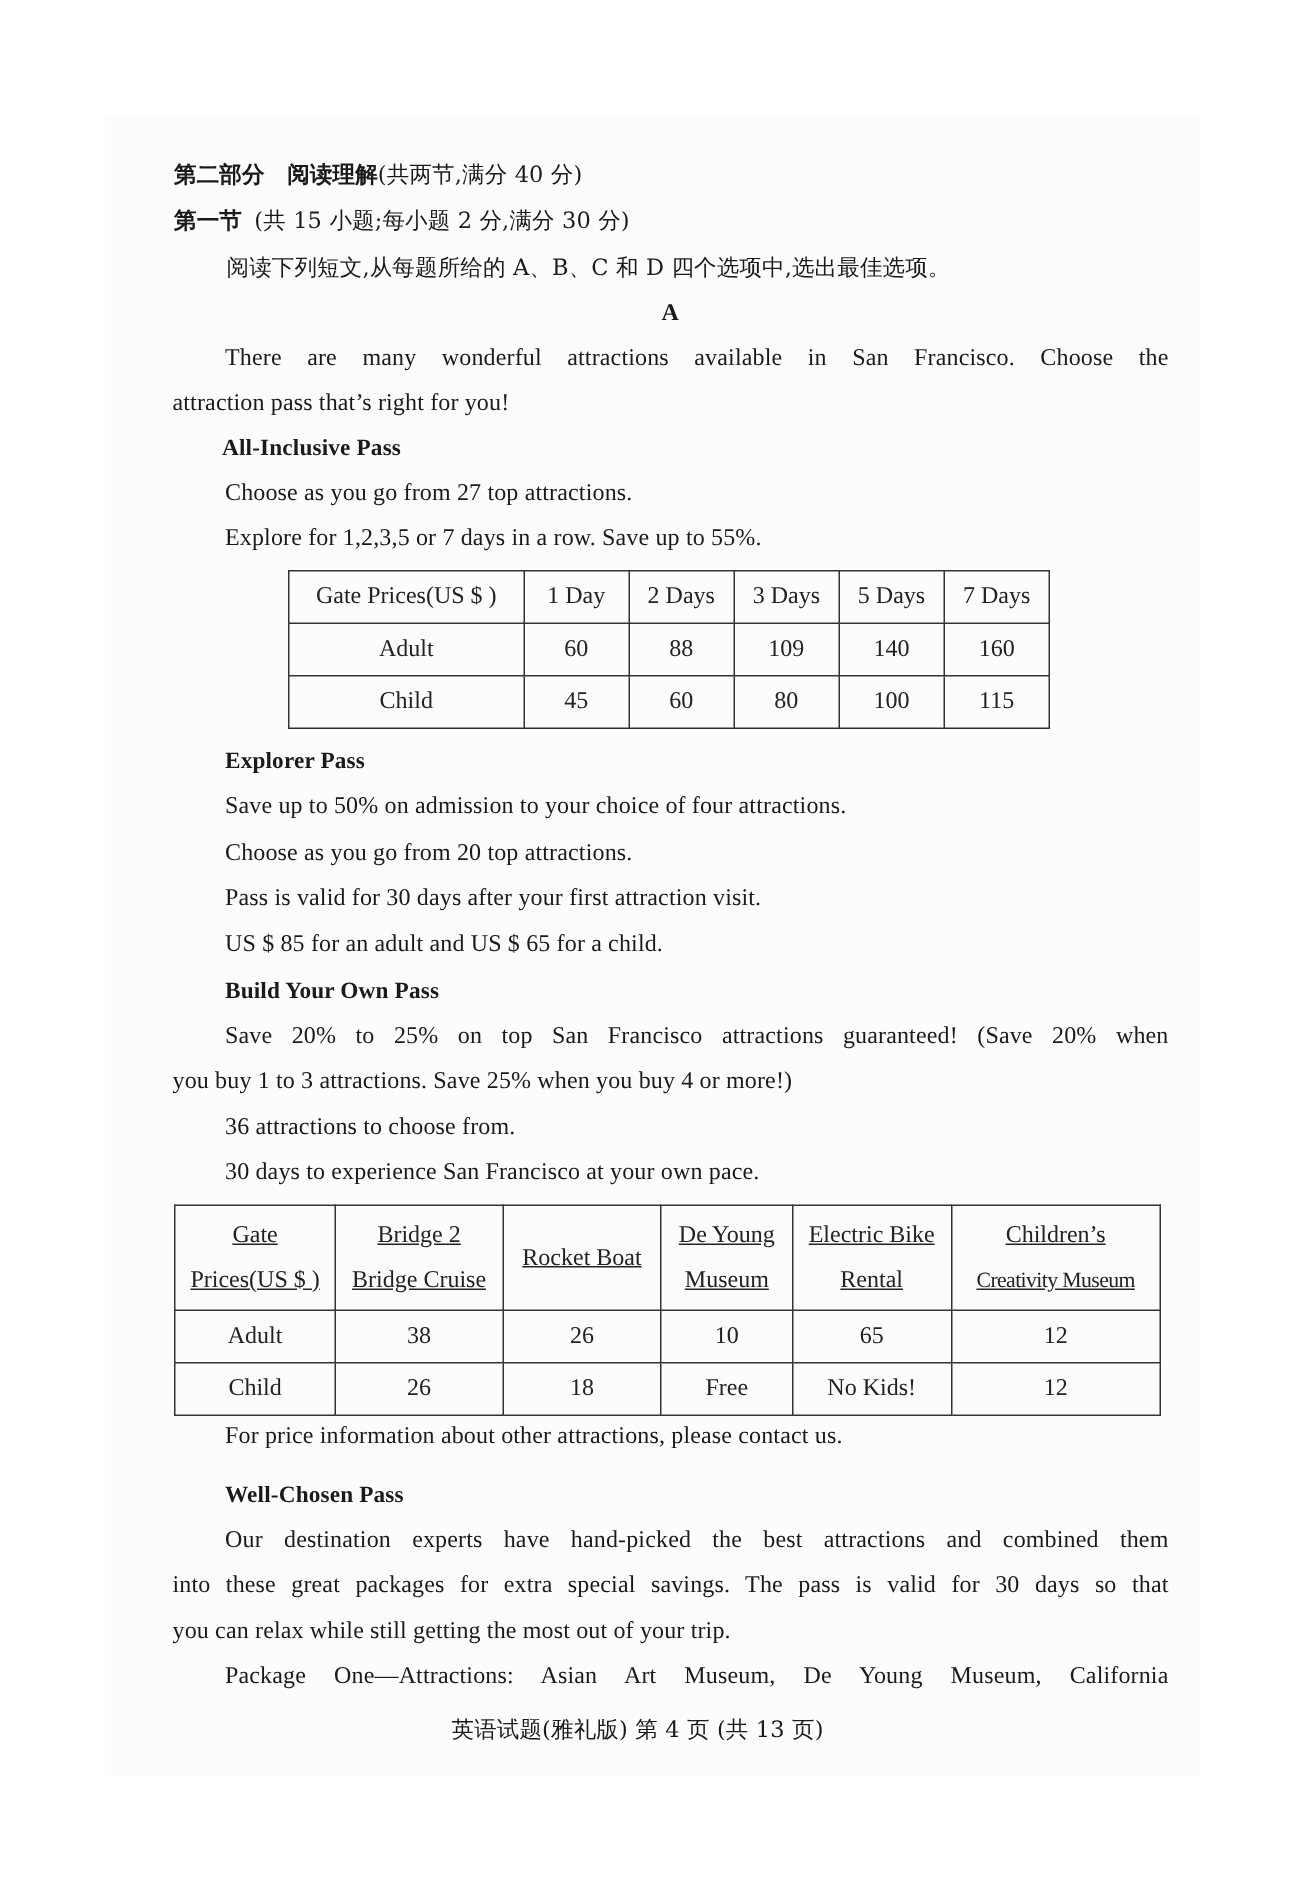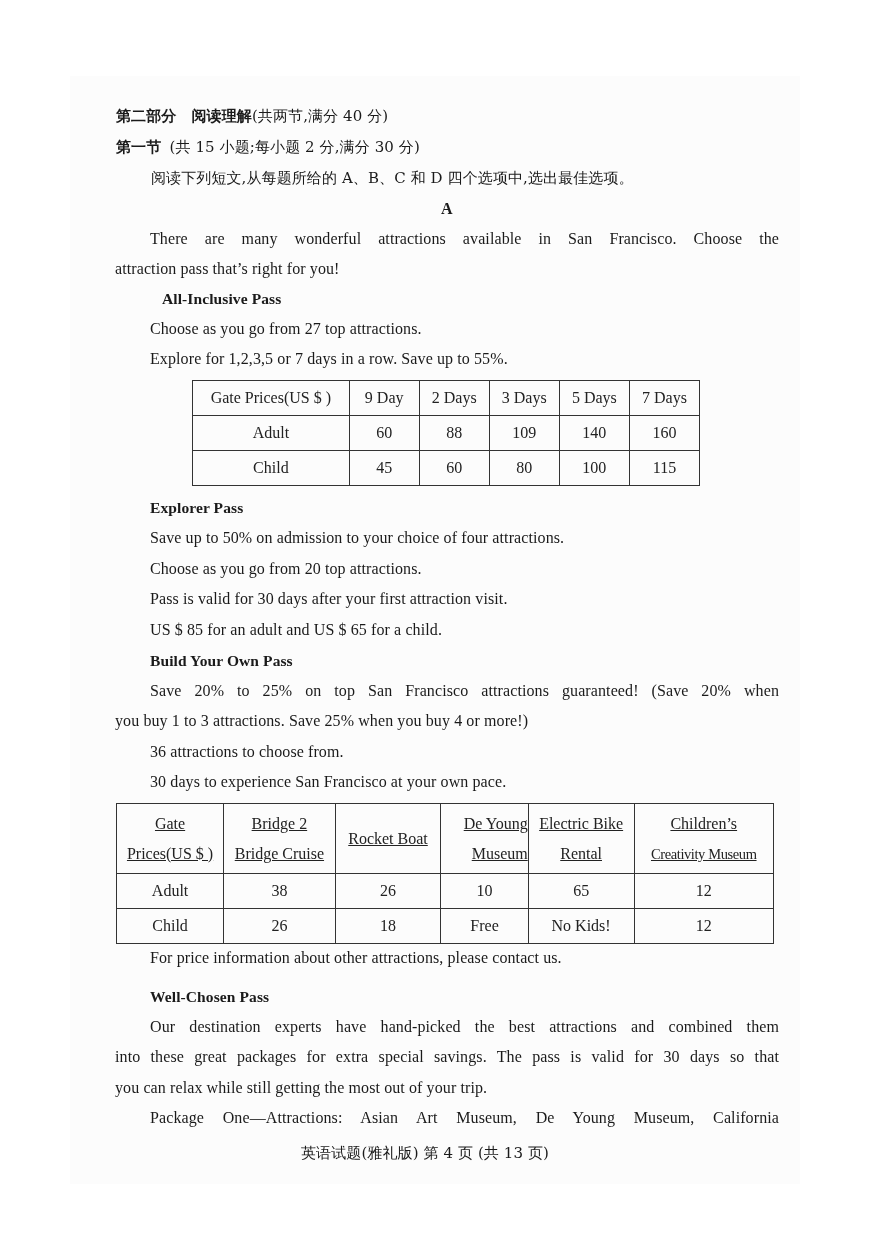--- a/index.html
+++ b/index.html
@@ -30,29 +30,29 @@
 </div>
 <div class="line" style="left:116px; top:137px;">
   <span class="cn-bold">第一节</span>&nbsp;&nbsp;<span class="cn">(共 15 小题;每小题 2 分,满分 30 分)</span>
 </div>
 <div class="line cn" style="left:151px; top:168px;">阅读下列短文,从每题所给的 A、B、C 和 D 四个选项中,选出最佳选项。</div>
 <div class="line" style="left:441px; top:199px; font-weight:bold;">A</div>
 
 <div class="line justify" style="left:150px; top:229px; width:629px;">There are many wonderful attractions available in San Francisco. Choose the</div>
 <div class="line" style="left:115px; top:259px;">attraction pass that’s right for you!</div>
 
-<div class="line bold-title" style="left:162px; top:289px;">All-Inclusive Pass</div>
+<div class="line bold-title" style="left:148px; top:289px;">All-Inclusive Pass</div>
 <div class="line" style="left:150px; top:319px;">Choose as you go from 27 top attractions.</div>
 <div class="line" style="left:150px; top:349px;">Explore for 1,2,3,5 or 7 days in a row. Save up to 55%.</div>
 
 <table class="t1">
   <tbody>
       <tr>
     <td style="width:158px;">Gate Prices(US $ )</td>
-    <td style="width:70px;">9 Day</td>
+    <td style="width:70px;">1 Day</td>
     <td style="width:70px;">2 Days</td>
     <td style="width:70px;">3 Days</td>
     <td style="width:70px;">5 Days</td>
     <td style="width:70px;">7 Days</td>
   </tr>
   <tr>
     <td>Adult</td>
     <td>60</td>
     <td>88</td>
     <td>109</td>
@@ -81,21 +81,21 @@
 <div class="line" style="left:115px; top:711px;">you buy 1 to 3 attractions. Save 25% when you buy 4 or more!)</div>
 <div class="line" style="left:150px; top:742px;">36 attractions to choose from.</div>
 <div class="line" style="left:150px; top:772px;">30 days to experience San Francisco at your own pace.</div>
 
 <table class="t2">
   <tbody>
       <tr class="hdr">
     <td style="width:107px;"><span>Gate</span><br><span>Prices(US $ )</span></td>
     <td style="width:112px;"><span>Bridge 2</span><br><span>Bridge Cruise</span></td>
     <td style="width:106px;"><span>Rocket Boat</span></td>
-    <td style="width:87px;text-align:right;"><span>De Young</span><br><span>Museum</span></td>
+    <td style="width:87px;"><span>De Young</span><br><span>Museum</span></td>
     <td style="width:106px;"><span>Electric Bike</span><br><span>Rental</span></td>
     <td style="width:140px;"><span>Children’s</span><br><span class="small">Creativity Museum</span></td>
   </tr>
   <tr>
     <td>Adult</td>
     <td>38</td>
     <td>26</td>
     <td>10</td>
     <td>65</td>
     <td>12</td>

